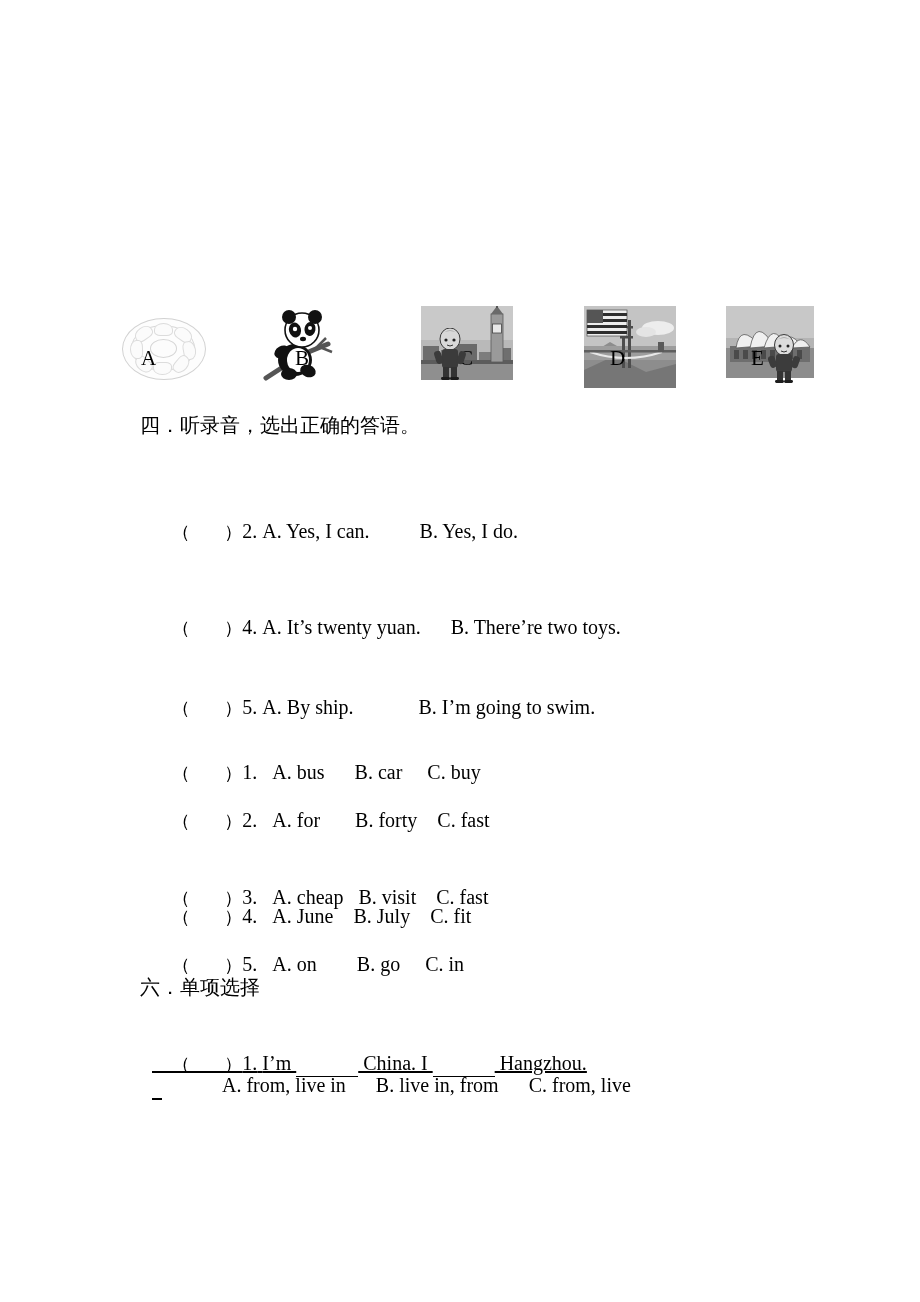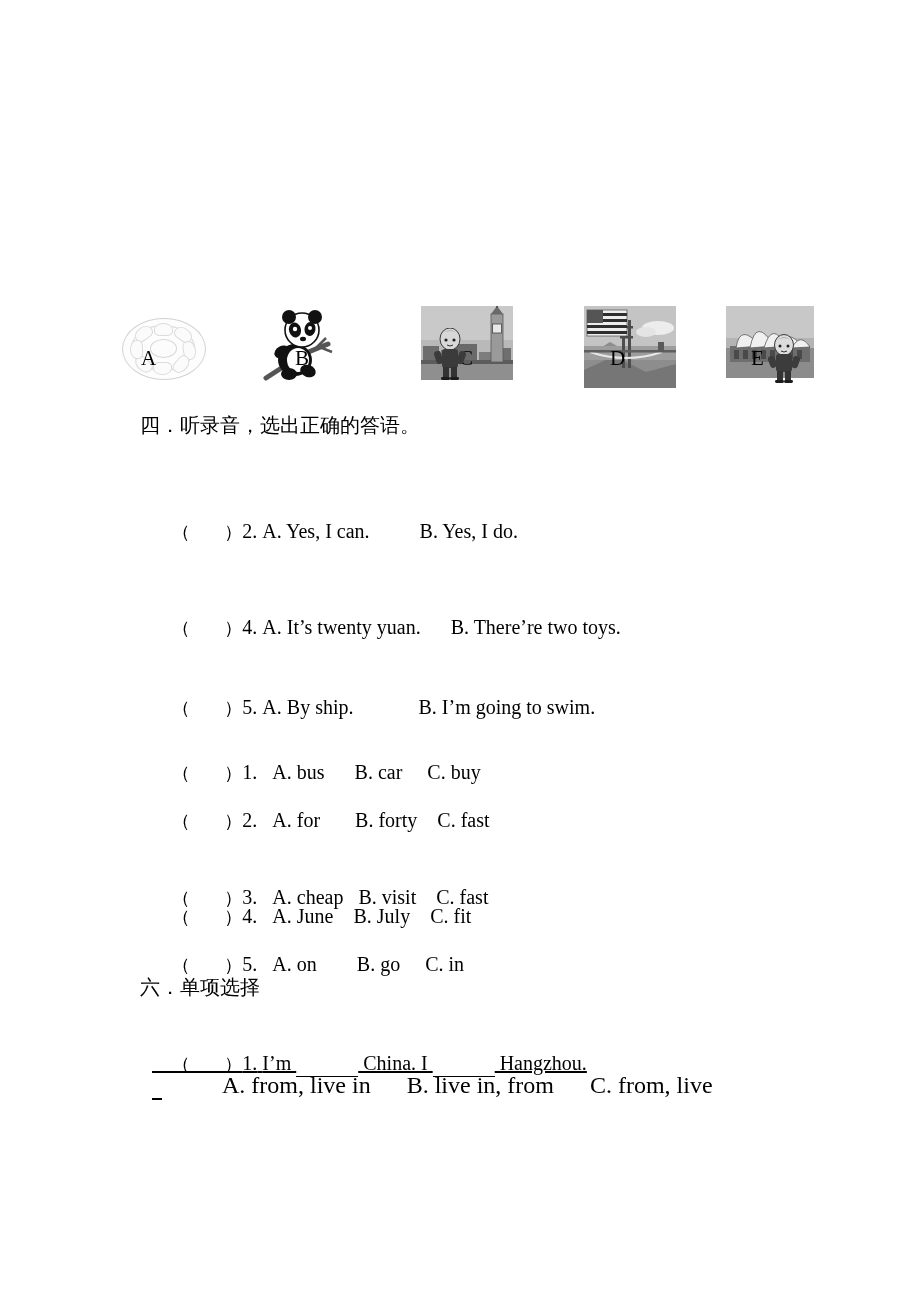--- a/index.html
+++ b/index.html
@@ -119,21 +119,21 @@
     line-height: 26px;
     white-space: pre;
     font-family: "Liberation Serif", "DejaVu Serif", serif;
   }
   .q-line .cn-paren {
     font-family: "DejaVu Sans", "Liberation Sans", sans-serif;
     font-size: 18px;
   }
   .opt-line {
     position: absolute;
-    font-size: 24px;
+    font-size: 20px;
     line-height: 26px;
     white-space: pre;
     font-family: "Liberation Serif", "DejaVu Serif", serif;
   }
   .blank {
     display: inline-block;
     border-bottom: 1.4px solid #000;
     vertical-align: baseline;
   }
 </style>

